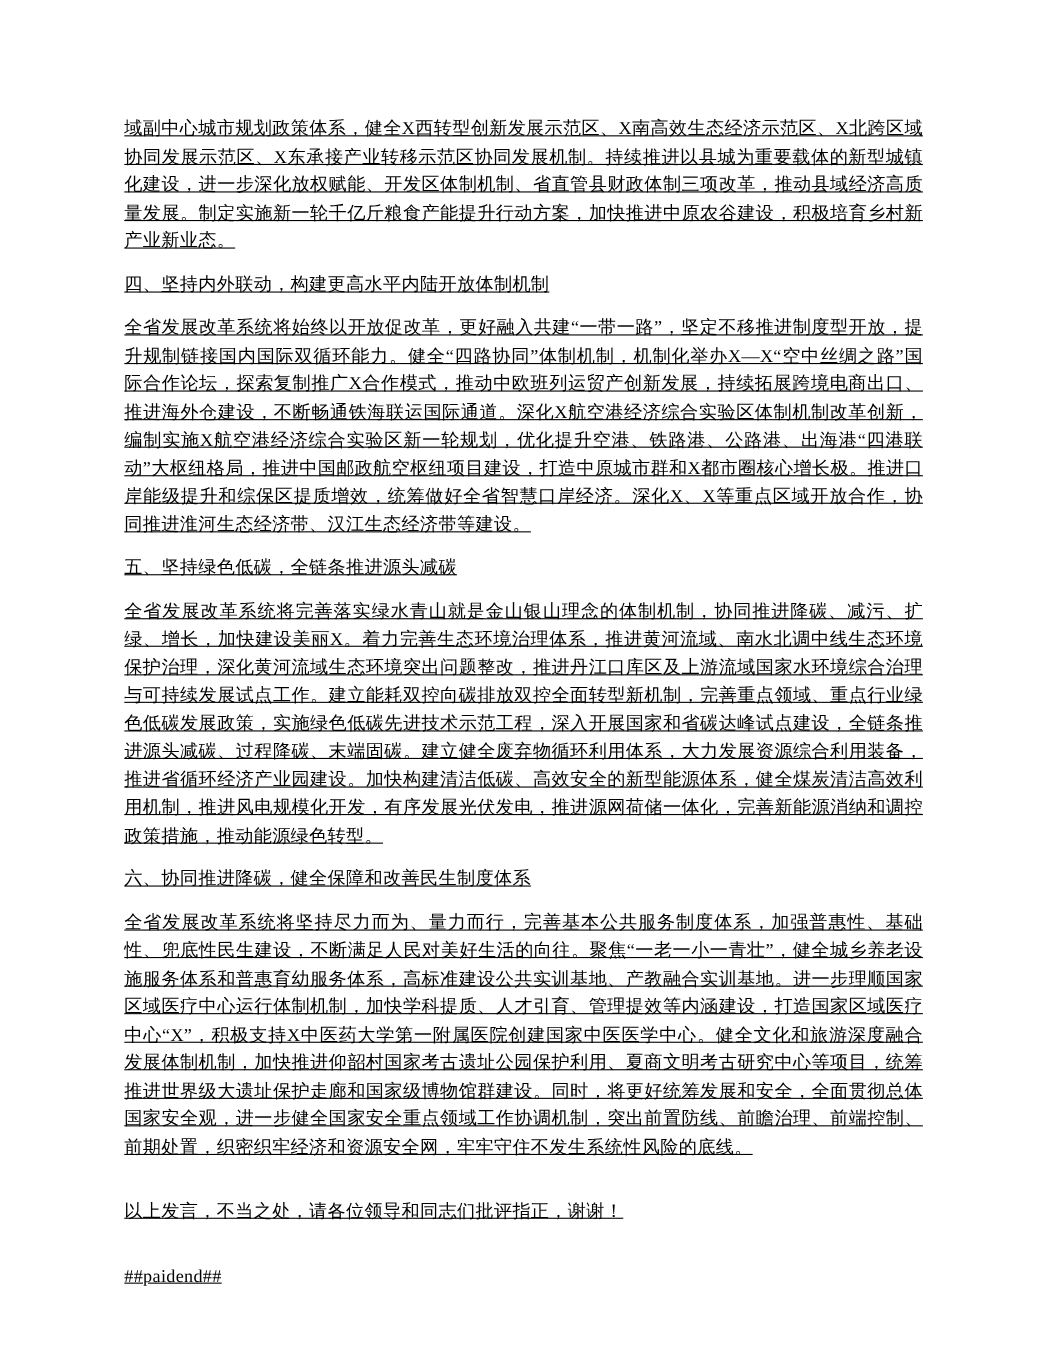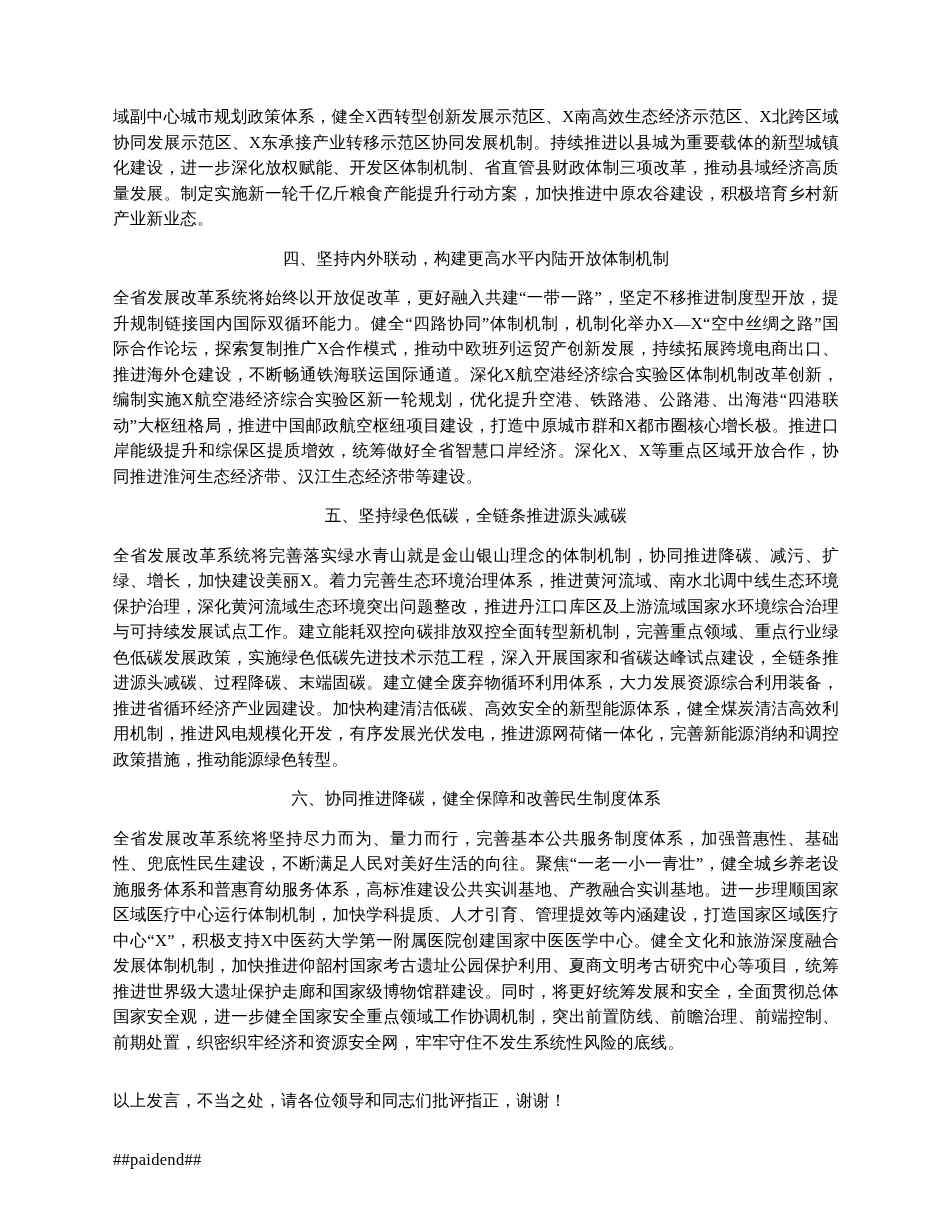--- a/index.html
+++ b/index.html
@@ -20,24 +20,25 @@
     width: 726px;
   }
   .block {
     margin: 0 0 14px 0;
     font-size: 16.5px;
     line-height: 25.5px;
     text-align: justify;
     text-justify: inter-ideograph;
     word-break: break-all;
     letter-spacing: 0.3px;
+    text-decoration: underline;
   }
   .heading {
     font-weight: normal;
-    text-align: center;
+    text-align: left;
   }
   .closing, .marker {
     text-align: left;
     margin-top: 33px;
   }
 </style>
 </head>
 <body>
 
 <div class="doc-content">

